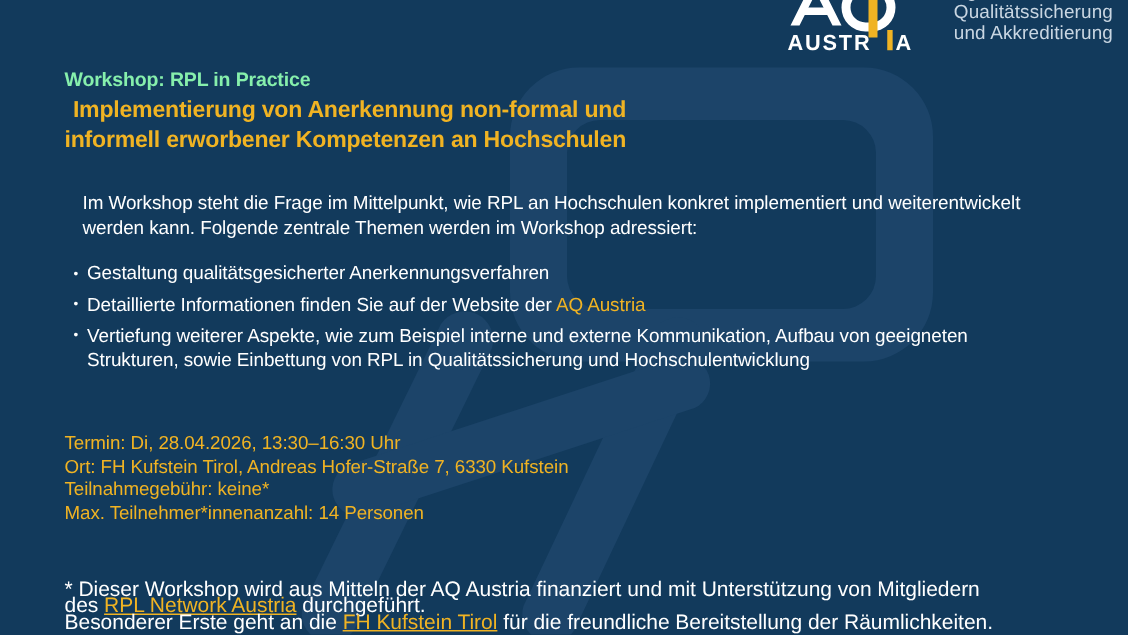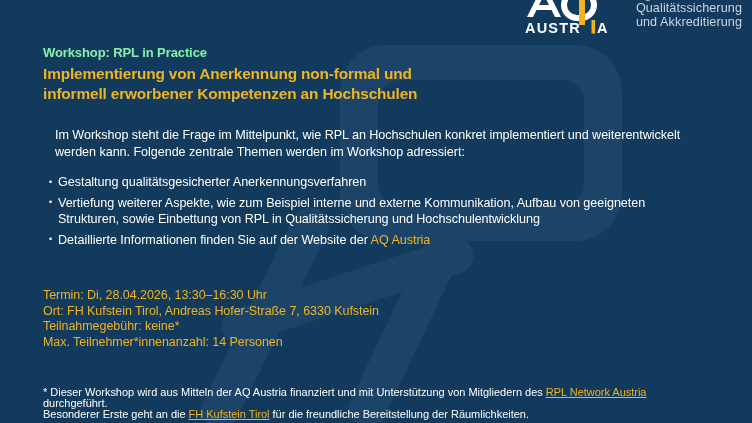--- a/index.html
+++ b/index.html
@@ -85,20 +85,21 @@
   .subtitle {
     position: absolute;
     top: 64px;
     left: 0;
     color: #f0b323;
     font-size: 15.4px;
     font-weight: bold;
     line-height: 19.5px;
     letter-spacing: -0.15px;
     white-space: nowrap;
+    text-align: right;
   }
 
   
   .intro {
     position: absolute;
     top: 127px;
     left: 12px;
     width: 660px;
     color: #ffffff;
     font-size: 12.6px;
@@ -148,21 +149,21 @@
     color: #ffffff;
   }
 
   
   .footnote {
     position: absolute;
     top: 387px;
     left: 0;
     width: 620px;
     color: #ffffff;
-    font-size: 11px;
+    font-size: 14px;
     line-height: 11px;
     letter-spacing: -0.02px;
   }
   .footnote .fn-link {
     color: #f0b323;
     text-decoration: underline;
     text-underline-offset: 1px;
   }
 </style>
 </head>
@@ -233,22 +234,22 @@
 
     <div class="subtitle">
       <div>Implementierung von Anerkennung non-formal und</div>
       <div>informell erworbener Kompetenzen an Hochschulen</div>
     </div>
 
     <div class="intro">Im Workshop steht die Frage im Mittelpunkt, wie RPL an Hochschulen konkret implementiert und weiterentwickelt werden kann. Folgende zentrale Themen werden im Workshop adressiert:</div>
 
     <div class="bullets">
       <div class="bullet">Gestaltung qualitätsgesicherter Anerkennungsverfahren</div>
+      <div class="bullet"><span>Detaillierte Informationen finden Sie auf der Website der </span><span class="link-yellow">AQ Austria</span></div>
       <div class="bullet">Vertiefung weiterer Aspekte, wie zum Beispiel interne und externe Kommunikation, Aufbau von geeigneten Strukturen, sowie Einbettung von RPL in Qualitätssicherung und Hochschulentwicklung</div>
-      <div class="bullet"><span>Detaillierte Informationen finden Sie auf der Website der </span><span class="link-yellow">AQ Austria</span></div>
     </div>
 
     <div class="details">
       <div>Termin: Di, 28.04.2026, 13:30–16:30 Uhr</div>
       <div>Ort: FH Kufstein Tirol, Andreas Hofer-Straße 7, 6330 Kufstein</div>
       <div>Teilnahmegebühr: keine*</div>
       <div>Max. Teilnehmer*innenanzahl: 14 Personen</div>
     </div>
 
     <div class="footnote">

